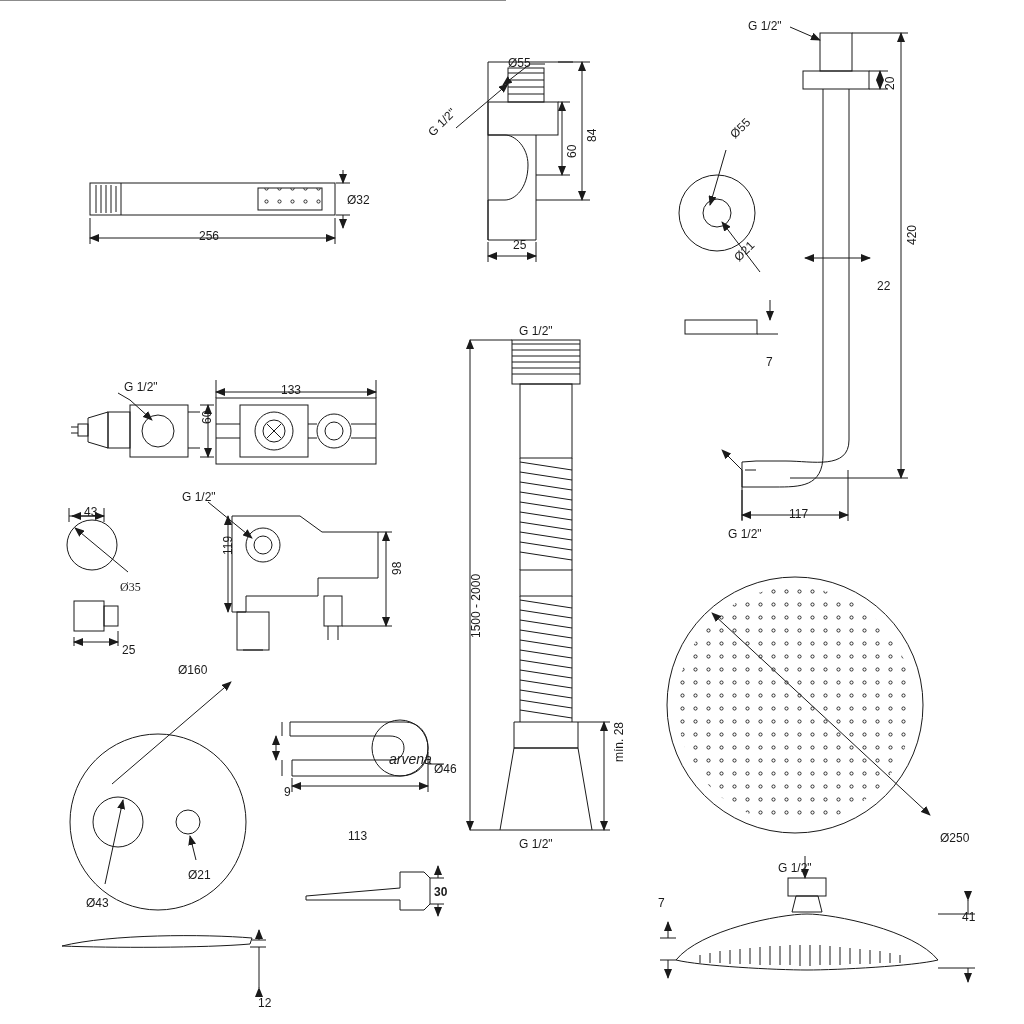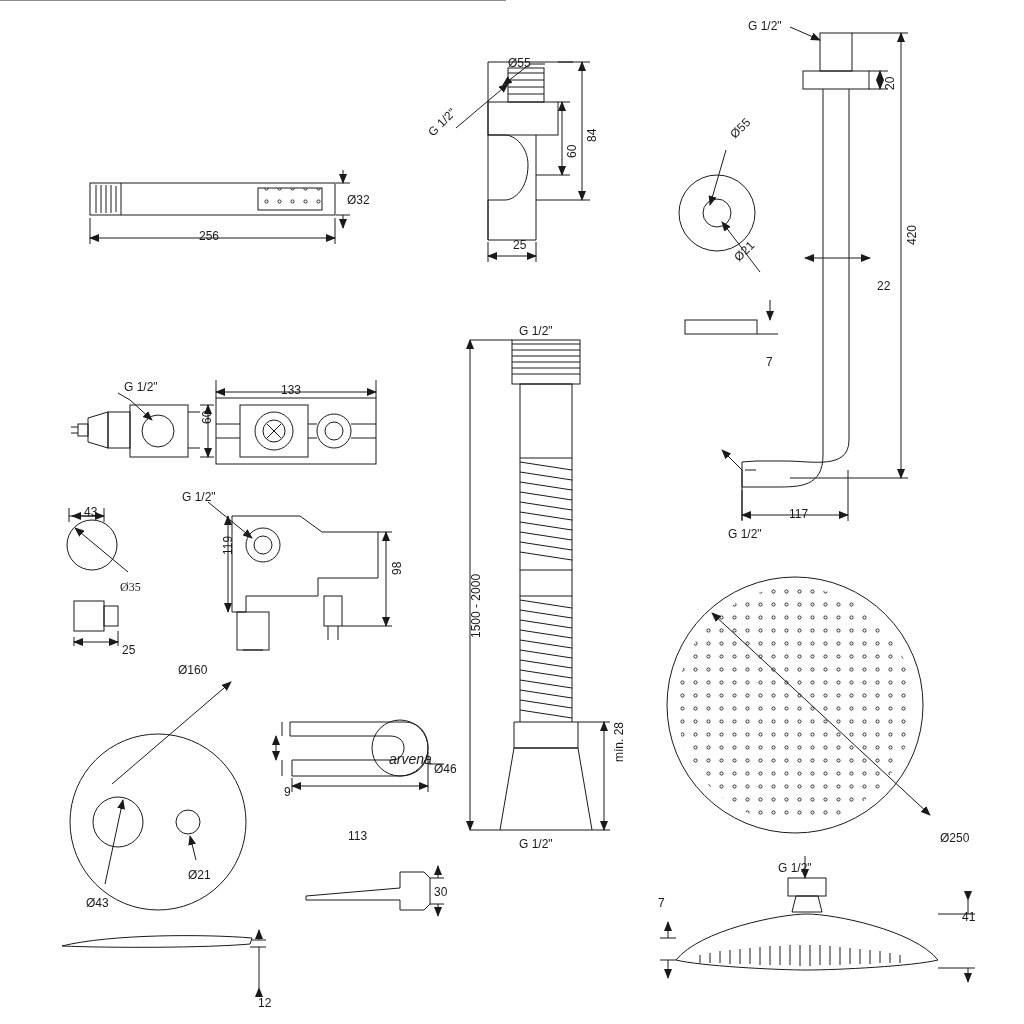--- a/index.html
+++ b/index.html
@@ -337,21 +337,21 @@
       <div class="lbl" style="left: 182px; top: 491px;">G 1/2"</div>
       <div class="lbl" style="left: 222px; top: 555px; transform: rotate(-90deg); transform-origin: 0px 0px;">119</div>
       <div class="lbl" style="left: 391px; top: 575px; transform: rotate(-90deg); transform-origin: 0px 0px;">98</div>
       <div class="lbl" style="left: 178px; top: 664px;">Ø160</div>
       <div class="lbl" style="left: 86px; top: 897px;">Ø43</div>
       <div class="lbl" style="left: 188px; top: 869px;">Ø21</div>
       <div class="lbl" style="left: 258px; top: 997px;">12</div>
       <div class="lbl" style="left: 434px; top: 763px; text-align: center;">Ø46</div>
       <div class="lbl" style="left: 348px; top: 789px; margin-top: 41px;">113</div>
       <div class="lbl" style="left: 284px; top: 786px;">9</div>
-      <div class="lbl" style="left: 434px; top: 886px;">30</div>
+      <div class="lbl" style="left: 434px; top: 886px; font-weight: bold;">30</div>
       <div class="lbl" style="left: 389px; top: 752px; font-size: 14px; font-style: italic;">arvena</div>
       <div class="lbl" style="left: 470px; top: 638px; transform: rotate(-90deg); transform-origin: 0px 0px;">1500 - 2000</div>
       <div class="lbl" style="left: 613px; top: 762px; transform: rotate(-90deg); transform-origin: 0px 0px;">mín. 28</div>
       <div class="lbl" style="left: 519px; top: 838px;">G 1/2"</div>
       <div class="lbl" style="left: 940px; top: 832px;">Ø250</div>
       <div class="lbl" style="left: 778px; top: 862px;">G 1/2"</div>
       <div class="lbl" style="left: 658px; top: 897px;">7</div>
       <div class="lbl" style="left: 962px; top: 911px;">41</div>
     </div>
 

